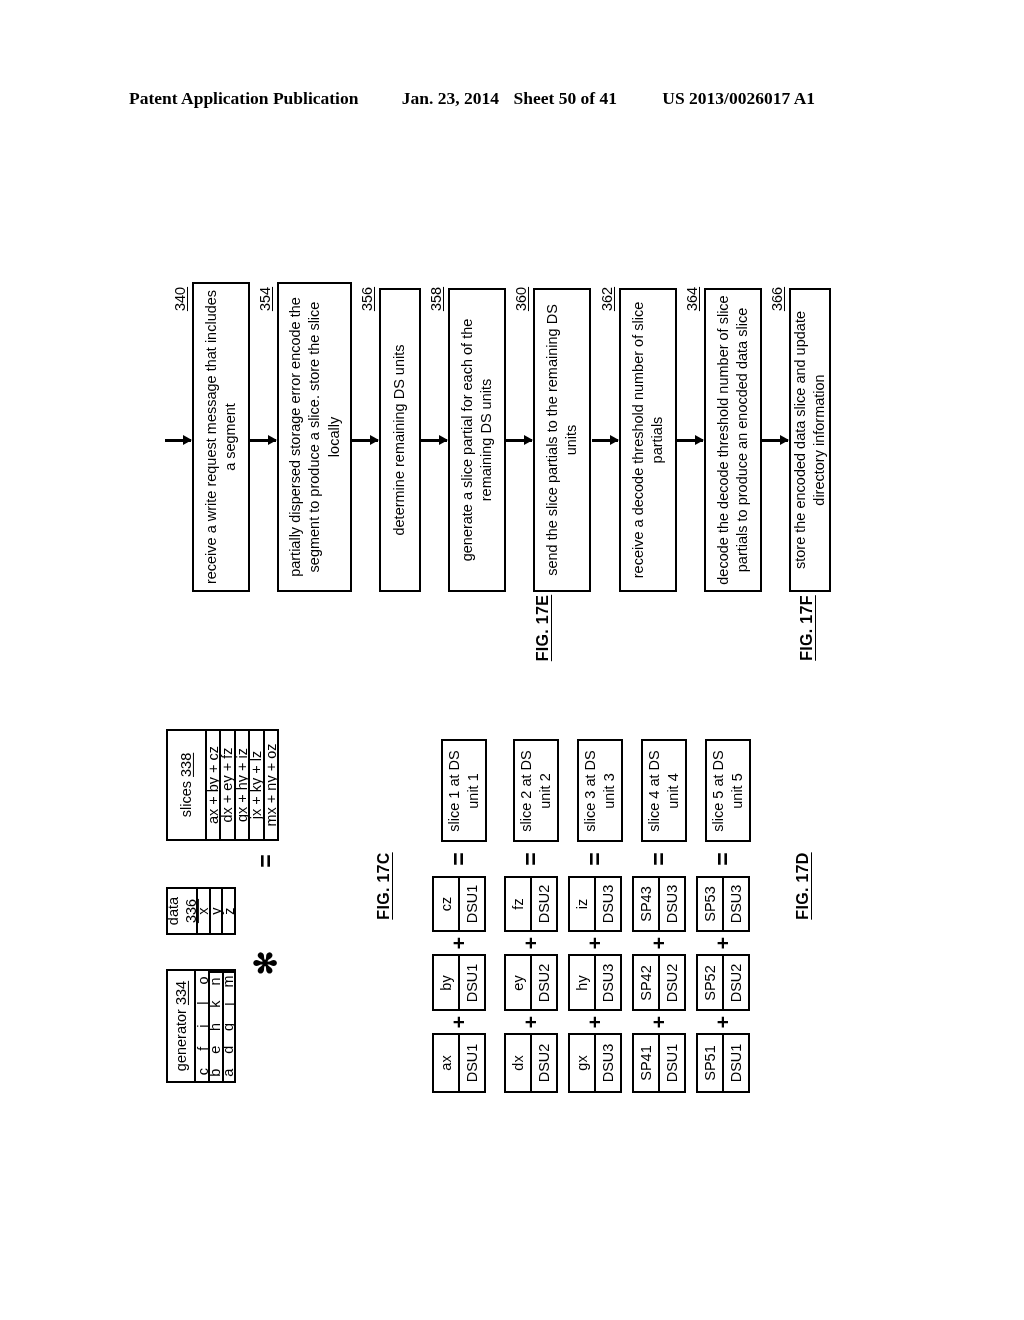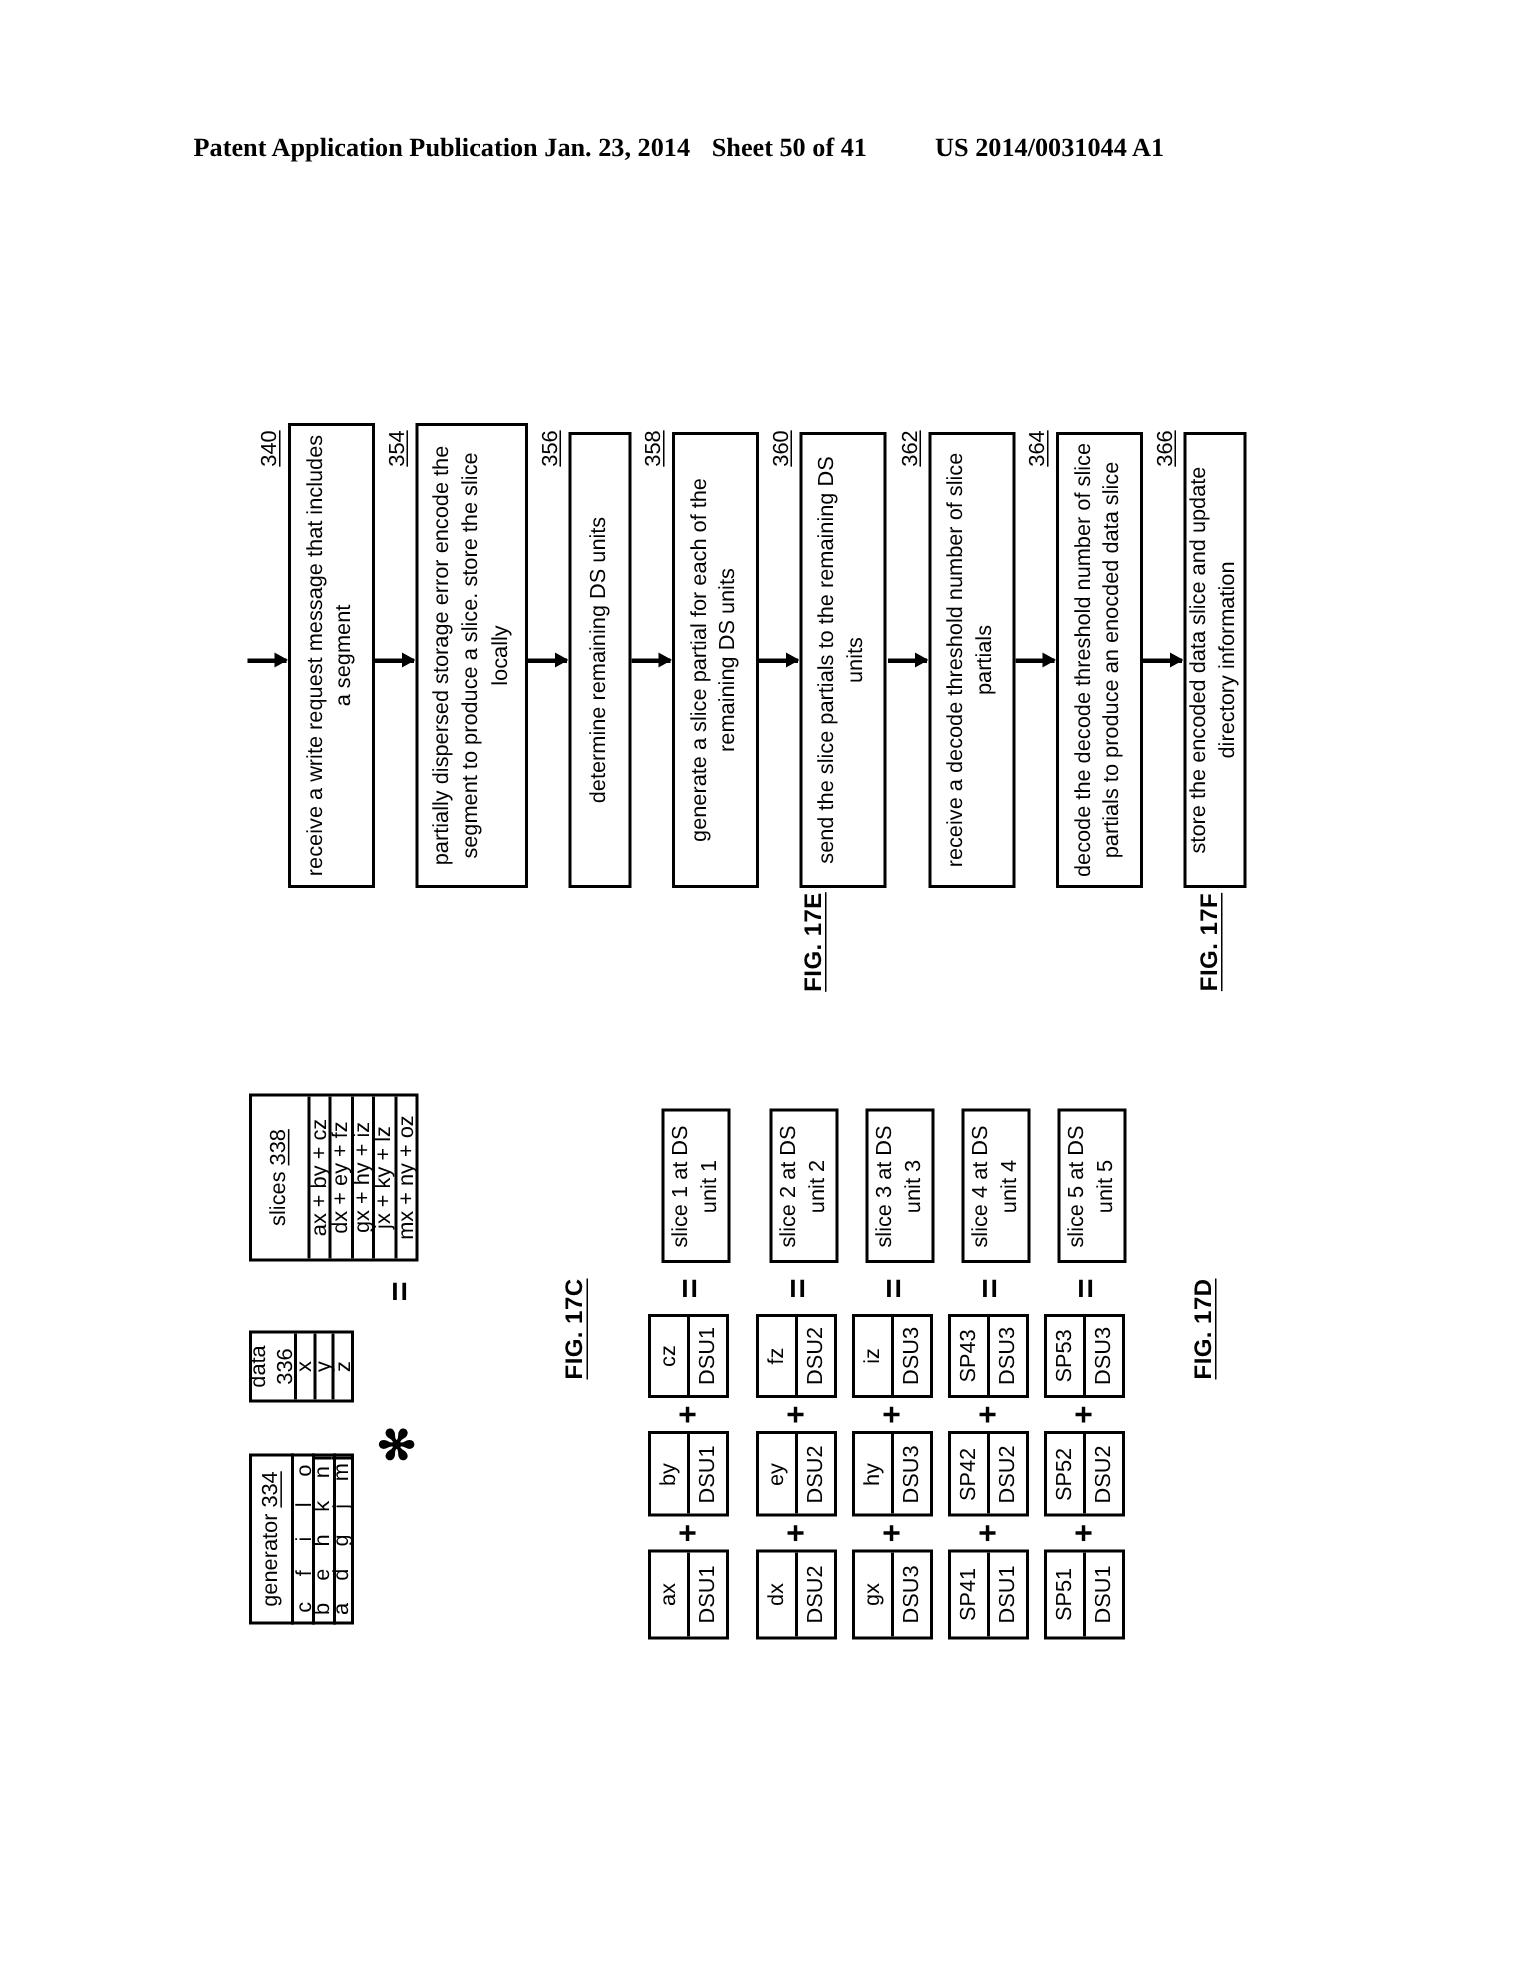--- a/index.html
+++ b/index.html
@@ -11,21 +11,21 @@
 
   
   #pub-header{
     position:absolute;left:0;top:88px;width:1024px;
     font-family:"Liberation Serif", serif;
     font-weight:bold;font-size:17.5px;
     white-space:nowrap;
   }
   #pub-header span{display:inline-block;}
   .hdr-title{margin-left:129px;}
-  .hdr-date{}
+  .hdr-date{margin-left:39px;}
   .hdr-sheet{margin-left:10px;}
   .hdr-num{margin-left:41px;}
 
   
   .flow-box{
     position:absolute;
     border:2.5px solid #000;
     background:#fff;
     box-sizing:border-box;
   }
@@ -150,21 +150,21 @@
     white-space:normal;
   }
 </style>
 </head>
 <body>
 
 <div id="pub-header">
   <span class="hdr-title">Patent Application Publication</span>
   <span class="hdr-date">Jan. 23, 2014</span>
   <span class="hdr-sheet">Sheet 50 of 41</span>
-  <span class="hdr-num">US 2014/0031044 A1</span>
+  <span class="hdr-num">US 2013/0026017 A1</span>
 </div>
 
 <div>
 
   <div class="arrow-r" style="left:165px;top:439px;width:26px;"></div>
 
   <div class="ref-num" style="left:163px;top:290px;width:34px;height:18px;line-height:18px;text-align:center;">340</div>
   <div class="flow-box" style="left:192px;top:282px;width:58px;height:310px;">
     <div class="rot-wrap" style="width:296px;">
       <div class="rot-inner">receive a write request message that includes a segment</div>

